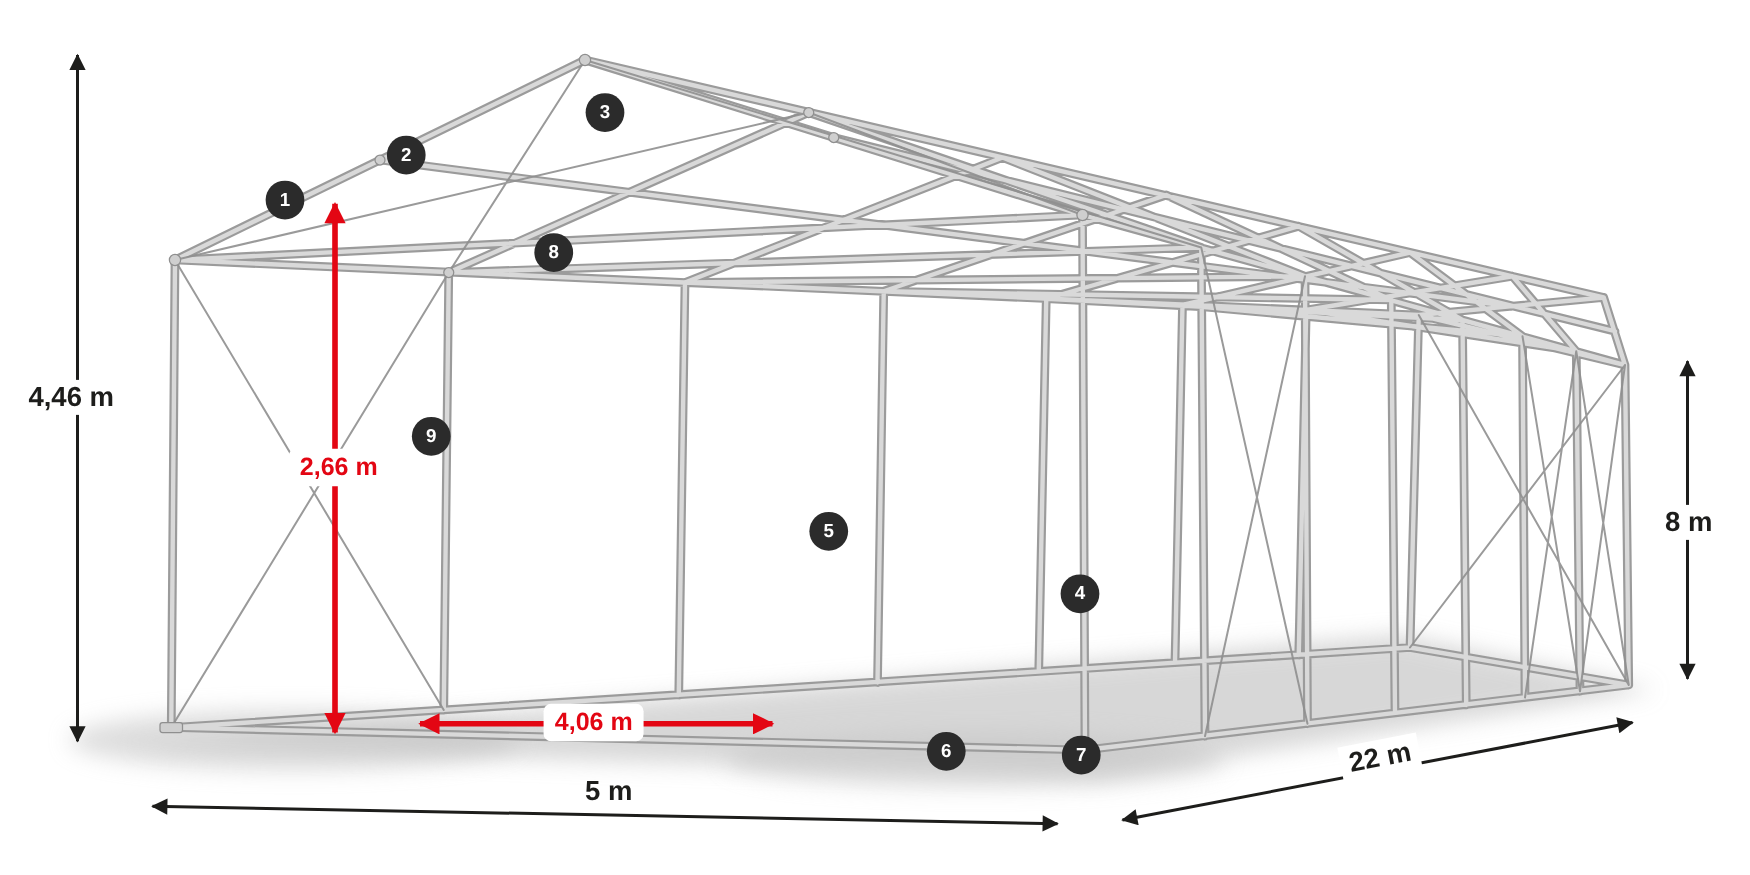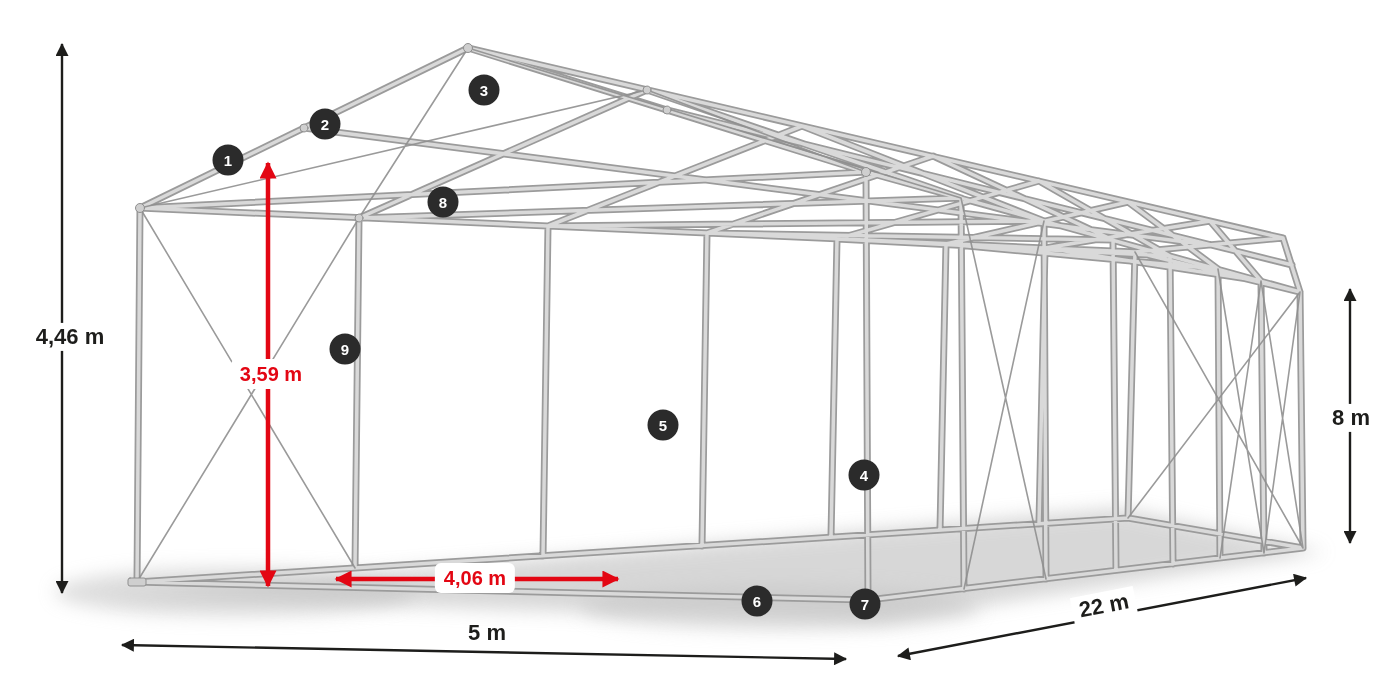--- a/index.html
+++ b/index.html
@@ -128,25 +128,25 @@
       <line x1="898" y1="656" x2="1306" y2="578" marker-start="url(#mb)" marker-end="url(#mb)"></line>
       <line x1="1350" y1="289" x2="1350" y2="543" marker-start="url(#mb)" marker-end="url(#mb)"></line>
     </g>
 
     <g stroke="#e30613" stroke-width="4.5" fill="none">
       <line x1="268" y1="163" x2="268" y2="586" marker-start="url(#mr)" marker-end="url(#mr)"></line>
       <line x1="336" y1="579" x2="618" y2="579" marker-start="url(#mr)" marker-end="url(#mr)"></line>
     </g>
   </svg>
 
-  <div class="dim-label" style="left:70px; top:318px;margin-top:19px;">4,46 m</div>
+  <div class="dim-label" style="left:57px; top:318px;">4,46 m</div>
   <div class="dim-label" style="left:487px; top:633px; background:transparent;">5 m</div>
   <div class="dim-label rot" style="left:1104px; top:606px;">22 m</div>
   <div class="dim-label" style="left:1351px; top:418px;">8 m</div>
-  <div class="dim-label red" style="left:271px; top:374px;">3,59 m</div>
+  <div class="dim-label red" style="left:271px; top:374px;">2,66 m</div>
   <div class="dim-label red" style="left:475px; top:578px;">4,06 m</div>
 
   <div class="badge" style="left:228px; top:160px;">1</div>
   <div class="badge" style="left:325px; top:124px;">2</div>
   <div class="badge" style="left:484px; top:90px;">3</div>
   <div class="badge" style="left:864px; top:475px;">4</div>
   <div class="badge" style="left:663px; top:425px;">5</div>
   <div class="badge" style="left:757px; top:601px;">6</div>
   <div class="badge" style="left:865px; top:604px;">7</div>
   <div class="badge" style="left:443px; top:202px;">8</div>

